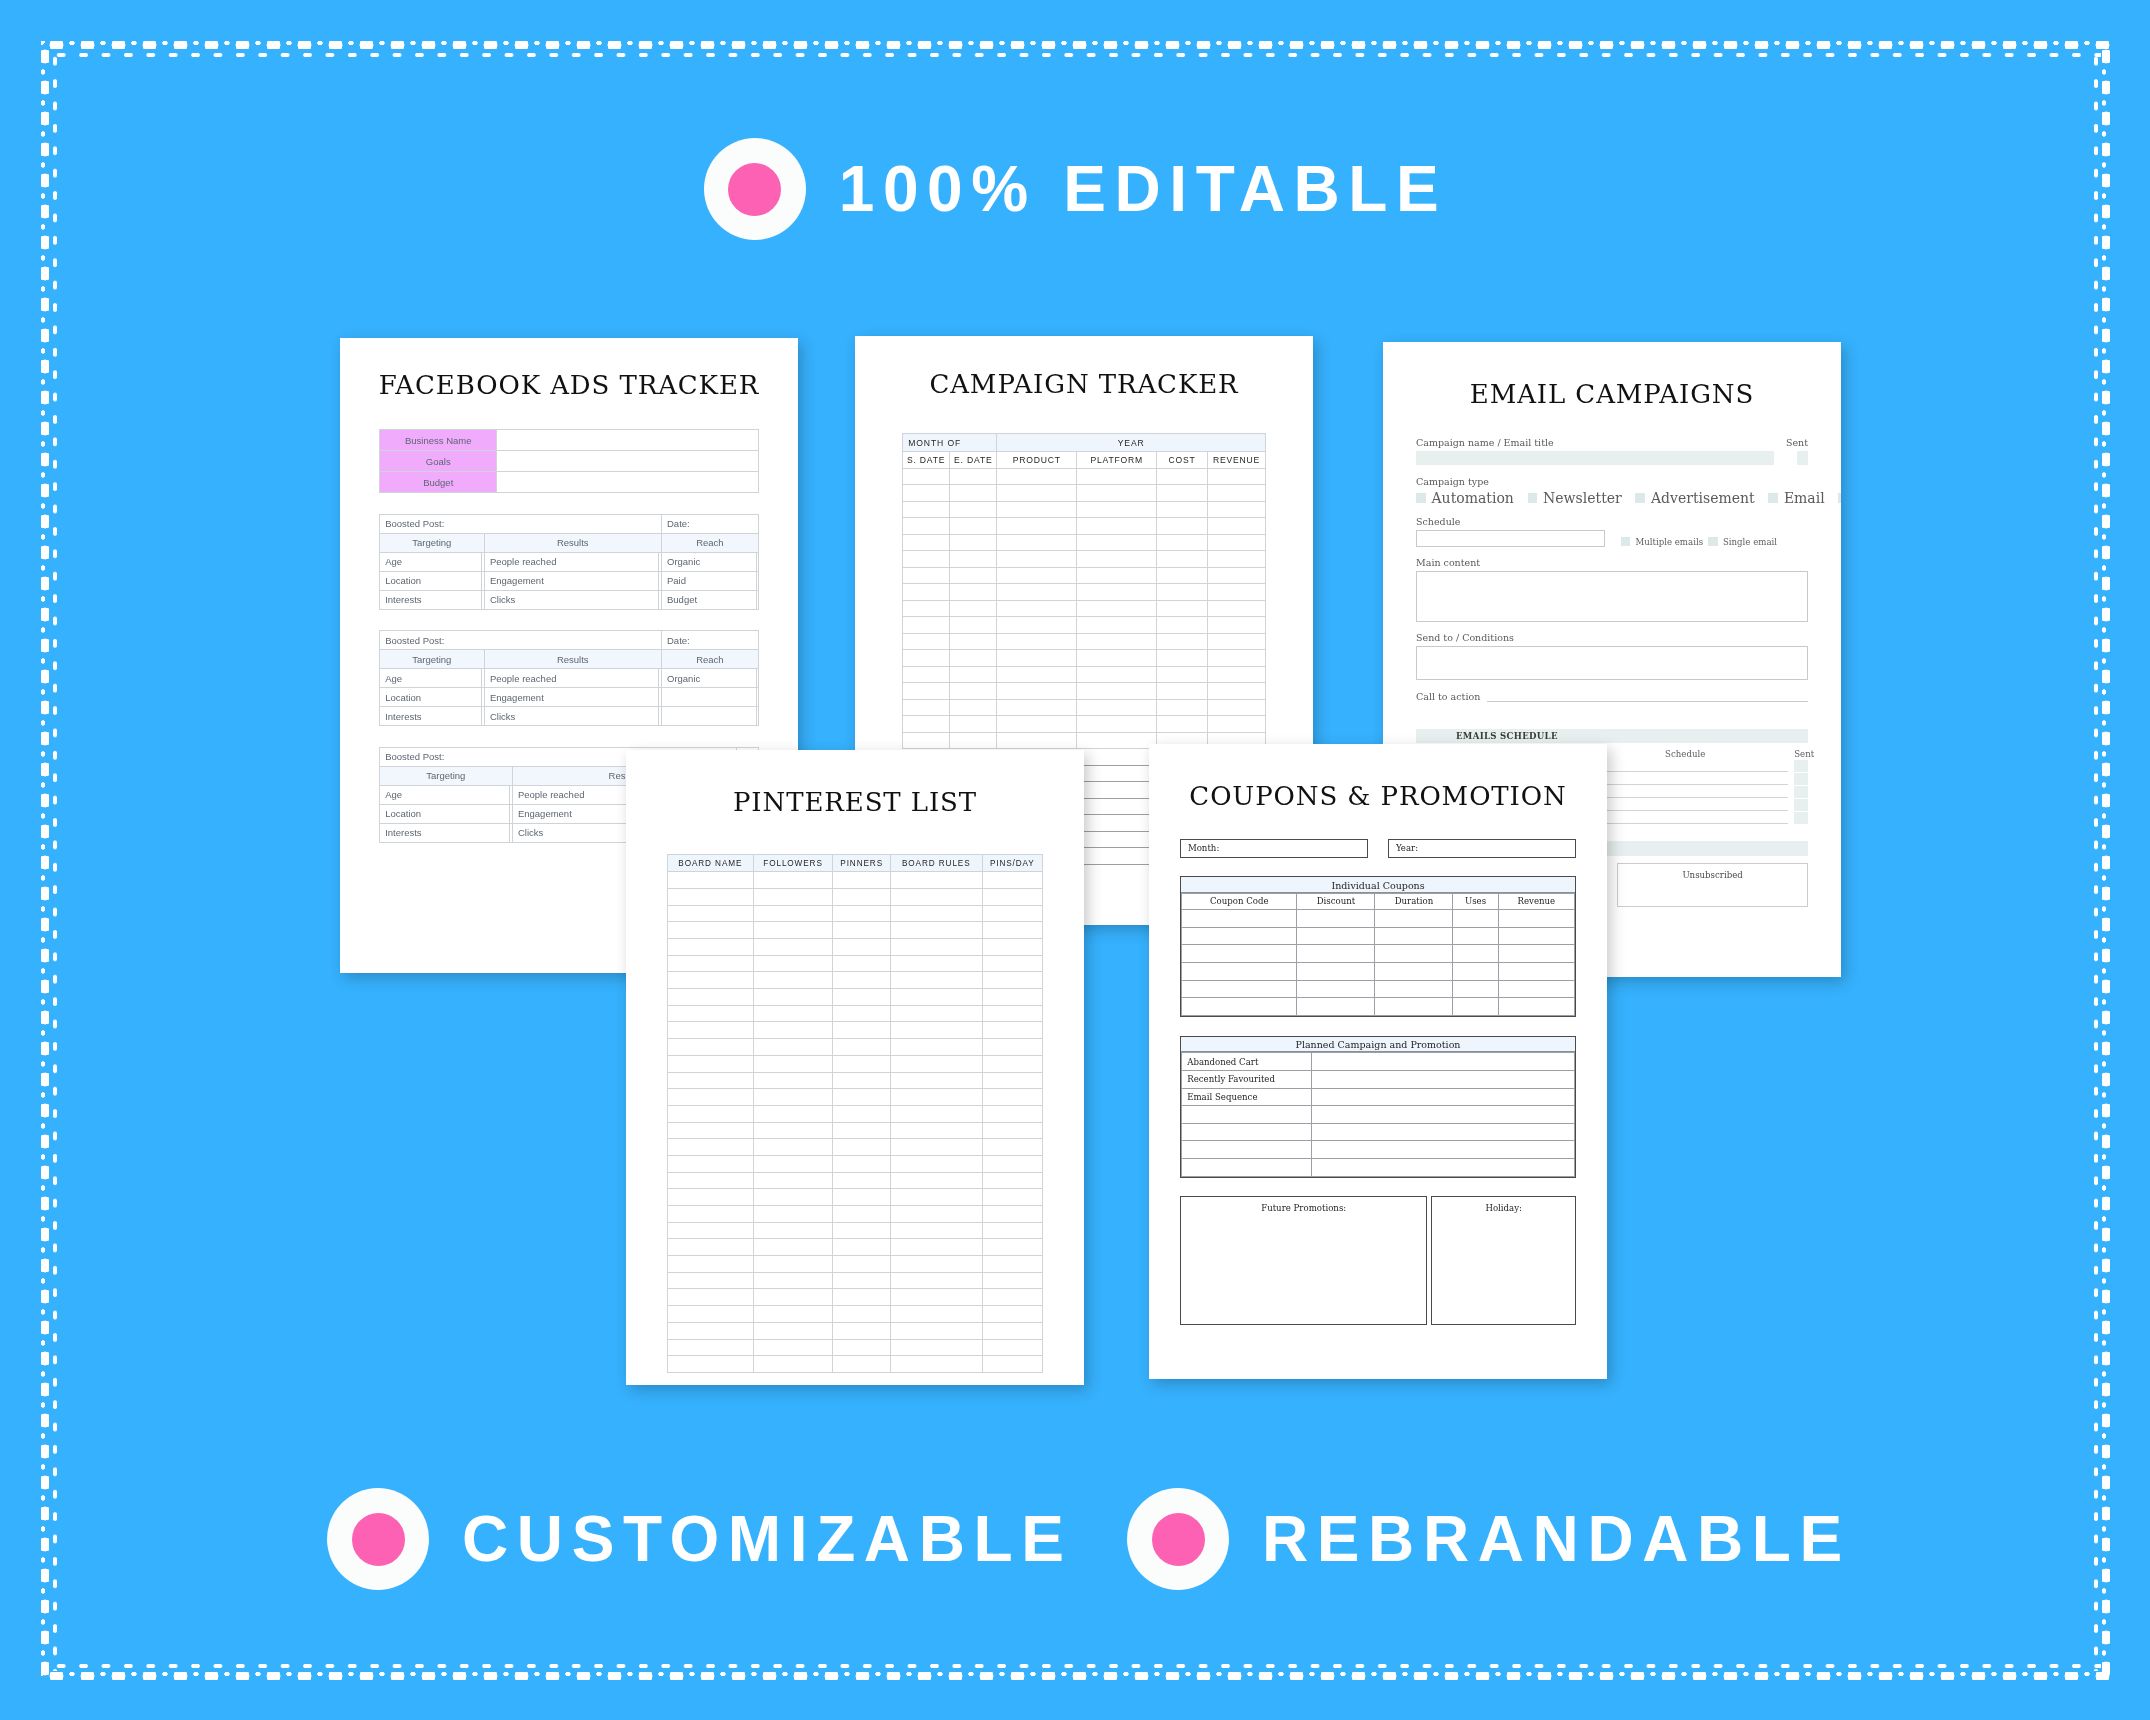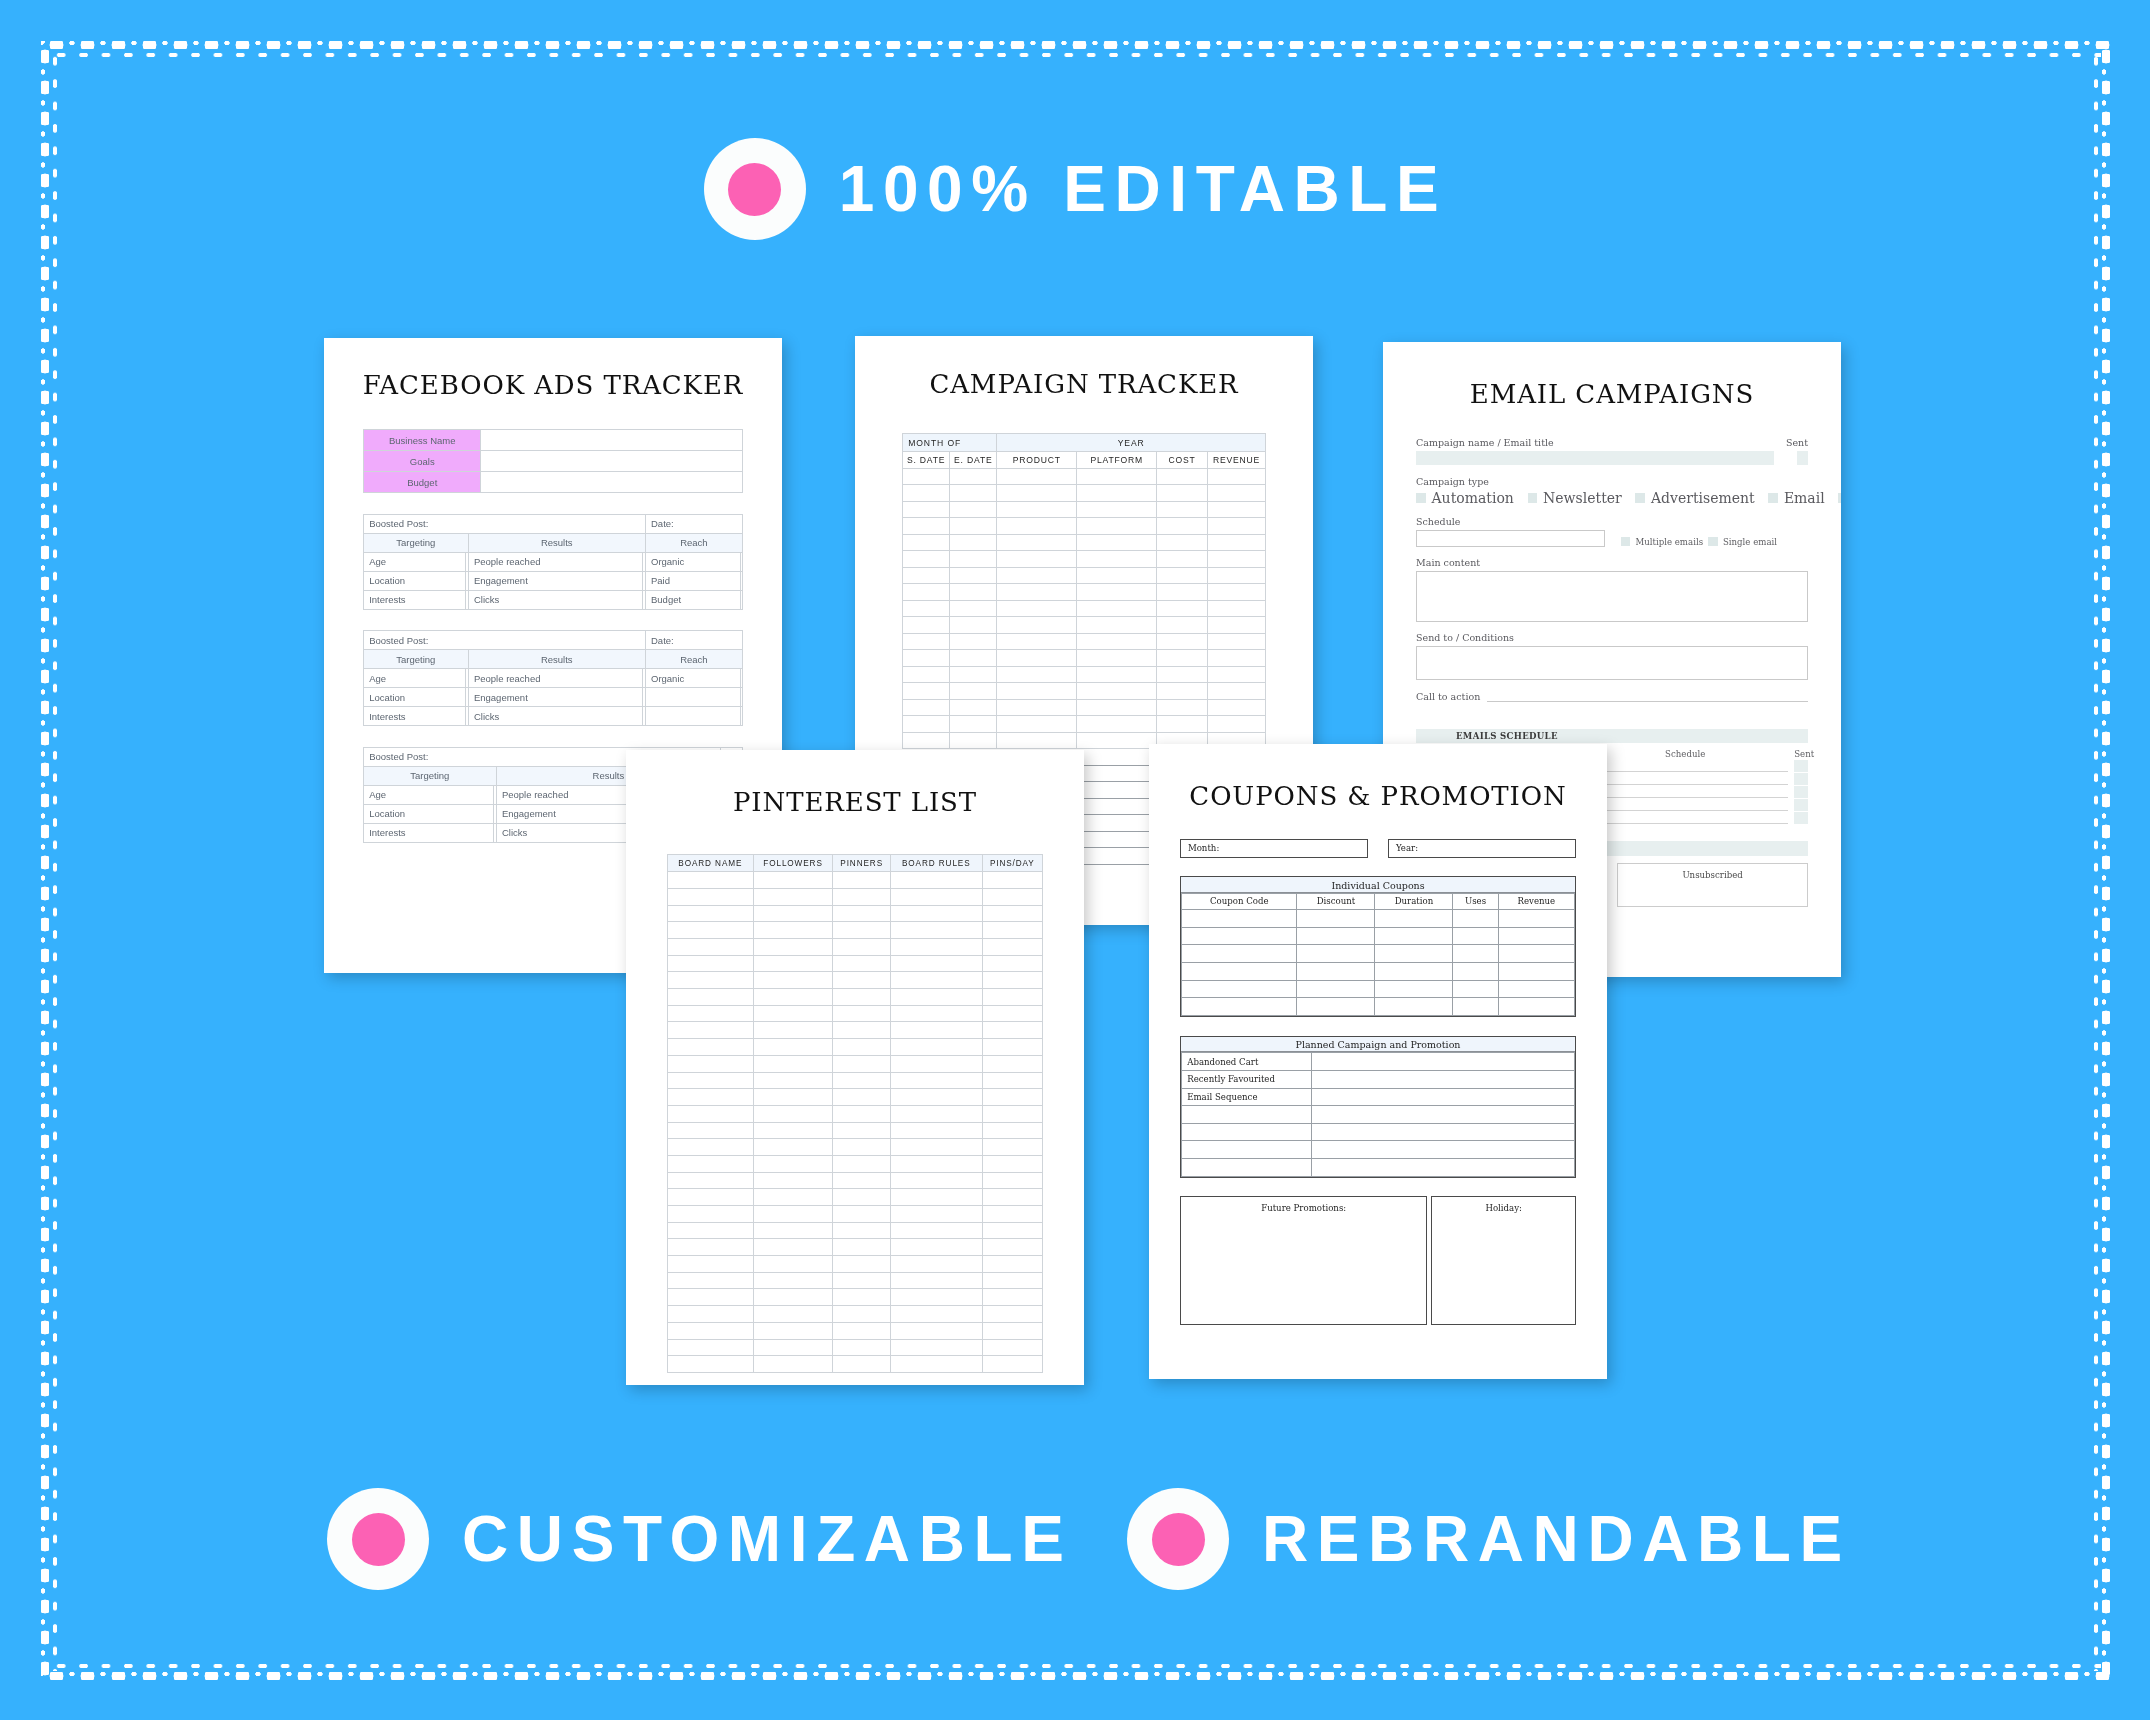--- a/index.html
+++ b/index.html
@@ -76,21 +76,21 @@
     box-shadow:4.3px 5.2px 13.8px rgba(0,0,0,.22);
     overflow:hidden;
     color:#2b2b2b;
   }
   .sheet .ttl{
     text-align:center;font-family:"DejaVu Serif", serif;
     font-weight:normal;letter-spacing:0.9px;color:#111;
   }
 
   
-  #sheet-fb       {left:324px;  top:338px;  width:458px;  height:635px;  z-index:1;}
+  #sheet-fb       {left:340px;  top:338px;  width:458px;  height:635px;  z-index:1;}
   #sheet-campaign {left:855px;  top:336px;  width:458px;  height:589px;  z-index:2;}
   #sheet-email    {left:1383px; top:342px;  width:458px;  height:635px;  z-index:3;}
   #sheet-pinterest{left:626px;  top:750px;  width:458px;  height:635px;  z-index:4;}
   #sheet-coupons  {left:1149px; top:744px;  width:458px;  height:635px;  z-index:5;}
 
   
   table.grid{border-collapse:collapse;width:100%;}
   table.grid td,table.grid th{
     border:0.9px solid #cfd4d9;padding:0;font-weight:normal;
   }

